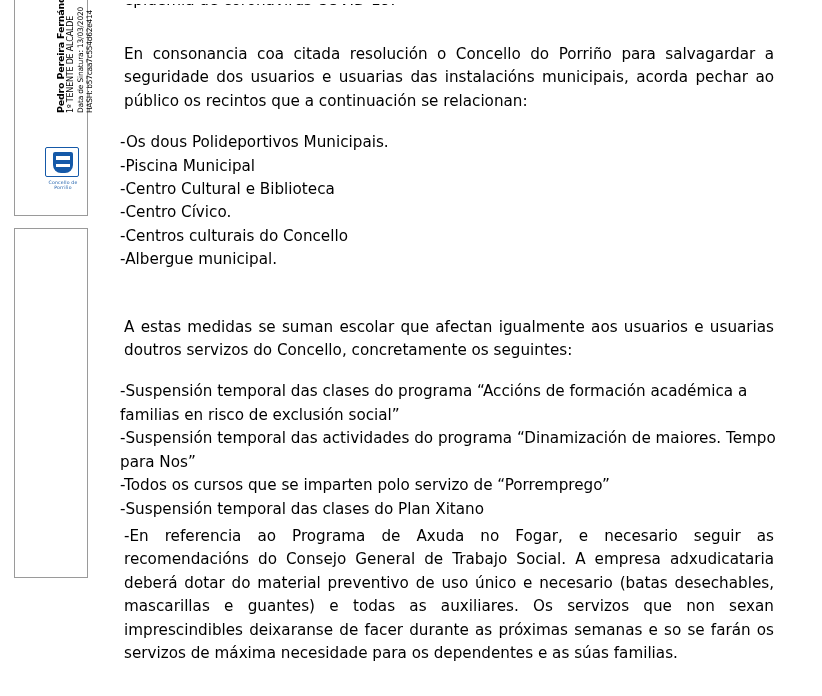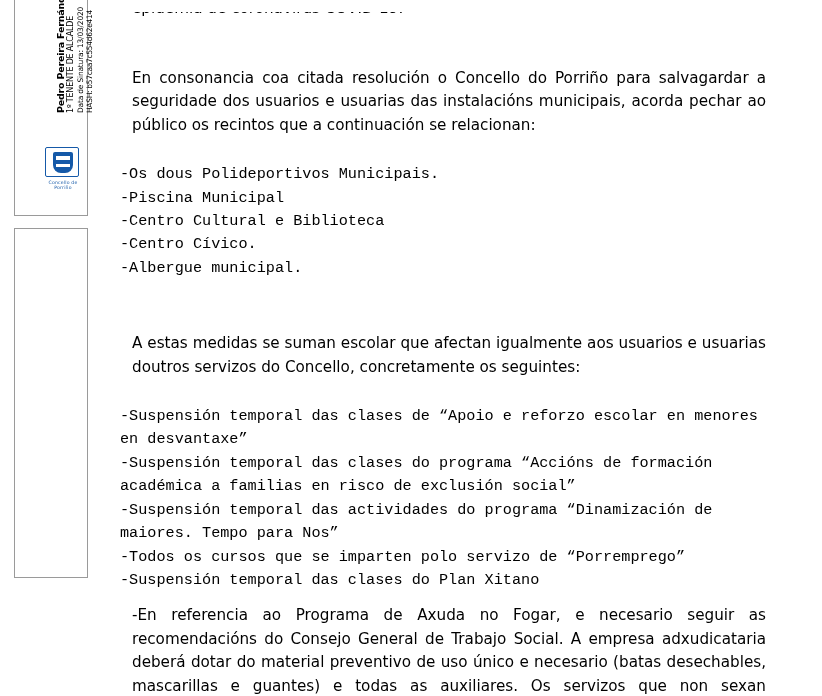--- a/index.html
+++ b/index.html
@@ -141,40 +141,39 @@
     position: absolute;
     left: 120px;
     top: 0px;
     width: 658px;
   }
 
   .para {
     font-size: 15.2px;
     line-height: 23.4px;
     text-align: justify;
-    margin: 12px;
+    margin: 4px;
     color: #000000;
   }
   .para.clipped-top {
     
     height: 8px;
     overflow: hidden;
     position: relative;
   }
   .spacer-sm { height: 14px; }
   .spacer-md { height: 23px; }
   .spacer-lg { height: 40px; }
 
   .list-line {
     font-size: 15.2px;
     line-height: 23.4px;
     text-align: left;
     margin: 0;
     white-space: normal;
-    font-family: Liberation Mono, monospace;
   }
   .list-line.wrap {
     text-align: left;
   }
 </style>
 </head>
 <body>
 
 <div id="page">
 
@@ -203,29 +202,29 @@
     <div class="spacer-md"></div>
 
     <p class="para">En consonancia coa citada resolución o Concello do Porriño para salvagardar a seguridade dos usuarios e usuarias das instalacións municipais, acorda pechar ao público os recintos que a continuación se relacionan:</p>
 
     <div class="spacer-sm"></div>
 
     <div class="list-line">-Os dous Polideportivos Municipais.</div>
     <div class="list-line">-Piscina Municipal</div>
     <div class="list-line">-Centro Cultural e Biblioteca</div>
     <div class="list-line">-Centro Cívico.</div>
+    <div class="list-line">-Centros culturais do Concello</div>
     <div class="list-line">-Albergue municipal.</div>
 
     <div class="spacer-lg"></div>
 
     <p class="para">A estas medidas se suman escolar que afectan igualmente aos usuarios e usuarias doutros servizos do Concello, concretamente os seguintes:</p>
 
     <div class="spacer-sm"></div>
 
-    <div class="list-line wrap">-Suspensión temporal das clases de “Apoio e reforzo escolar en menores en desvantaxe”</div>
     <div class="list-line wrap">-Suspensión temporal das clases do programa “Accións de formación académica a familias en risco de exclusión social”</div>
     <div class="list-line wrap">-Suspensión temporal das actividades do programa “Dinamización de maiores. Tempo para Nos”</div>
     <div class="list-line">-Todos os cursos que se imparten polo servizo de “Porremprego”</div>
     <div class="list-line">-Suspensión temporal das clases do Plan Xitano</div>
     <div class="para" style="text-align:justify;">-En referencia ao Programa de Axuda no Fogar, e necesario seguir as recomendacións do Consejo General de Trabajo Social. A empresa adxudicataria deberá dotar do material preventivo de uso único e necesario (batas desechables, mascarillas e guantes) e todas as auxiliares. Os servizos que non sexan imprescindibles deixaranse de facer durante as próximas semanas e so se farán os servizos de máxima necesidade para os dependentes e as súas familias.</div>
 
   </div>
 </div>
 
 </body></html>

